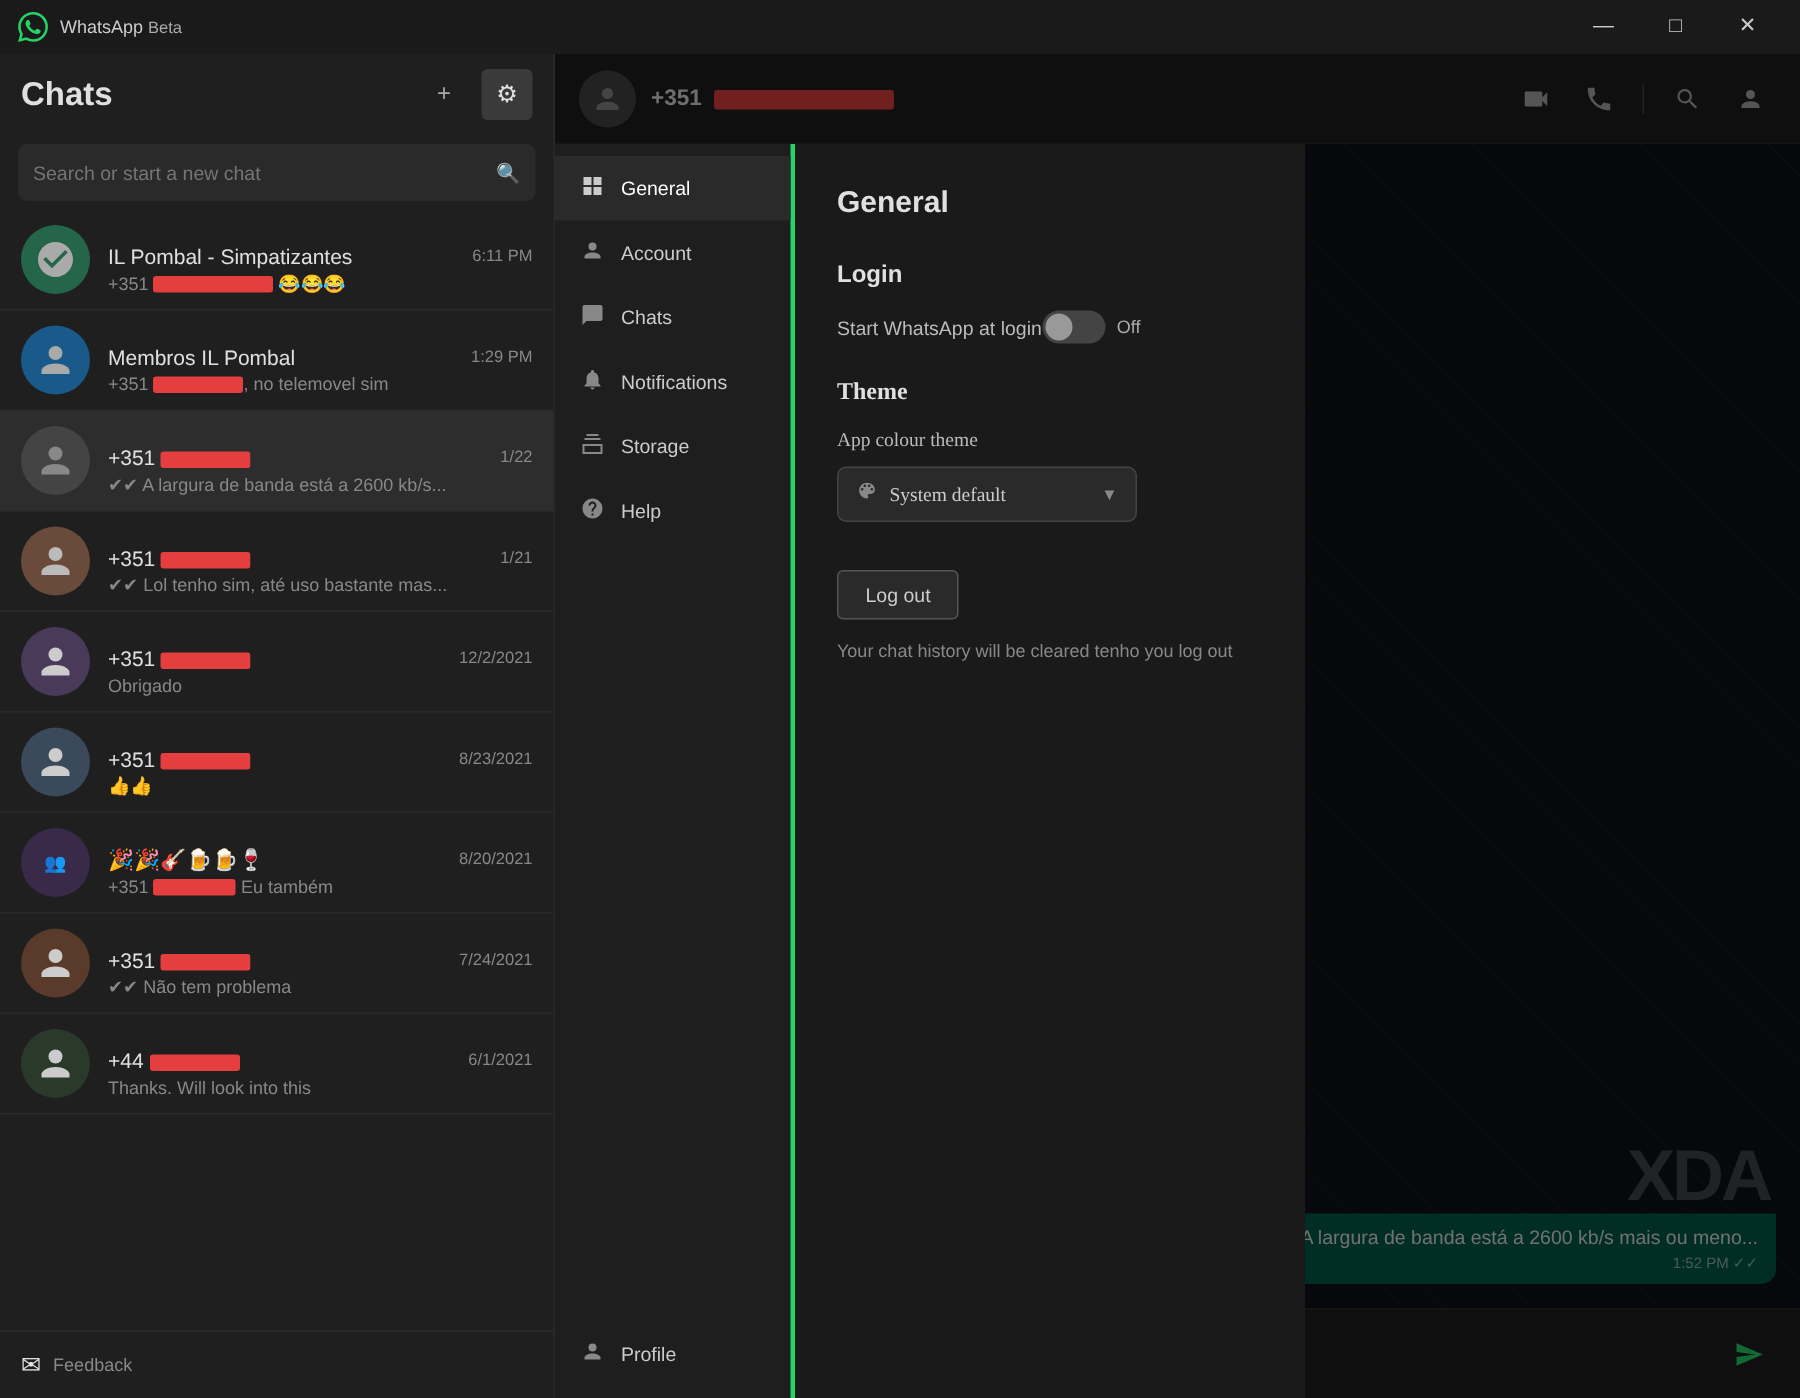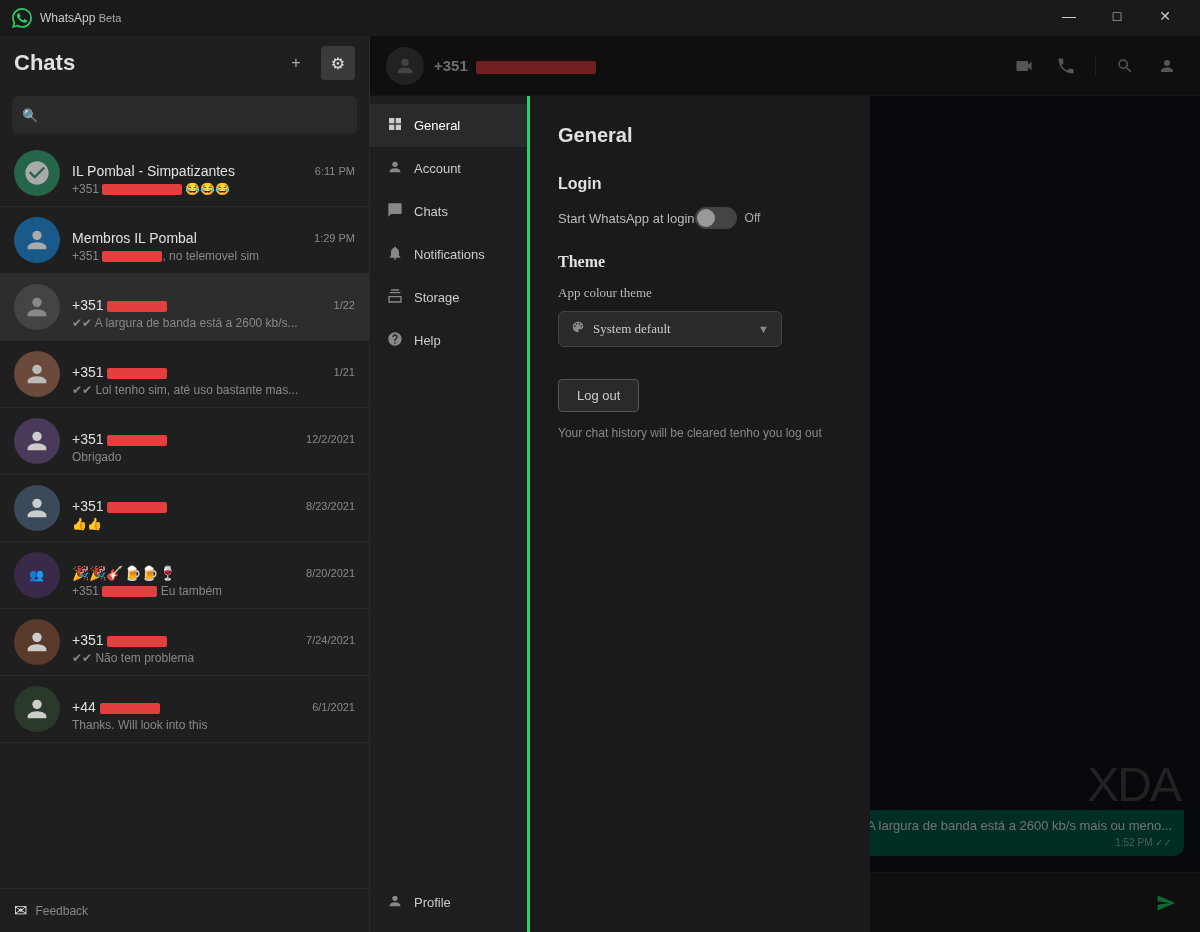--- a/index.html
+++ b/index.html
@@ -339,21 +339,21 @@
       margin-top: 4px;
     }
 
     
     .xda-watermark {
       position: absolute;
       bottom: 60px;
       right: 20px;
       opacity: 0.6;
       font-size: 48px;
-      font-weight: 400;
+      font-weight: 700;
       color: #666;
       letter-spacing: -2px;
       pointer-events: none;
     }
 
     
     .chat-input-bar {
       height: 60px;
       background: #1f1f1f;
       display: flex;
@@ -500,21 +500,21 @@
     }
     .theme-dropdown {
       display: flex;
       align-items: center;
       gap: 8px;
       background: #2a2a2a;
       border: 1px solid #444;
       border-radius: 6px;
       padding: 8px 12px;
       cursor: pointer;
-      width: 224px;
+      width: 200px;
     }
     .theme-dropdown-text {
       font-size: 13px;
       color: #ccc;
       flex: 1;
     }
     .theme-icon {
       font-size: 14px;
       color: #888;
     }
@@ -576,20 +576,21 @@
   <div class="sidebar">
     <div class="sidebar-header">
       <span class="sidebar-title">Chats</span>
       <div class="sidebar-header-actions">
         <button class="icon-btn">+</button>
         <button class="gear-btn">⚙</button>
       </div>
     </div>
 
     <div class="search-bar">
+      <input class="search-input" type="text" placeholder="Search or start a new chat" style="">
       <span class="search-icon">🔍</span>
     </div>
 
     <div class="chat-list">
 
       <div class="chat-item">
         <div class="avatar av-green">
           <svg width="28" height="28" viewBox="0 0 24 24" fill="#aaa">
               <path d="M12 2C6.48 2 2 6.48 2 12s4.48 10 10 10 10-4.48 10-10S17.52 2 12 2zm-2 15l-5-5 1.41-1.41L10 14.17l7.59-7.59L19 8l-9 9z"></path>
             </svg>

